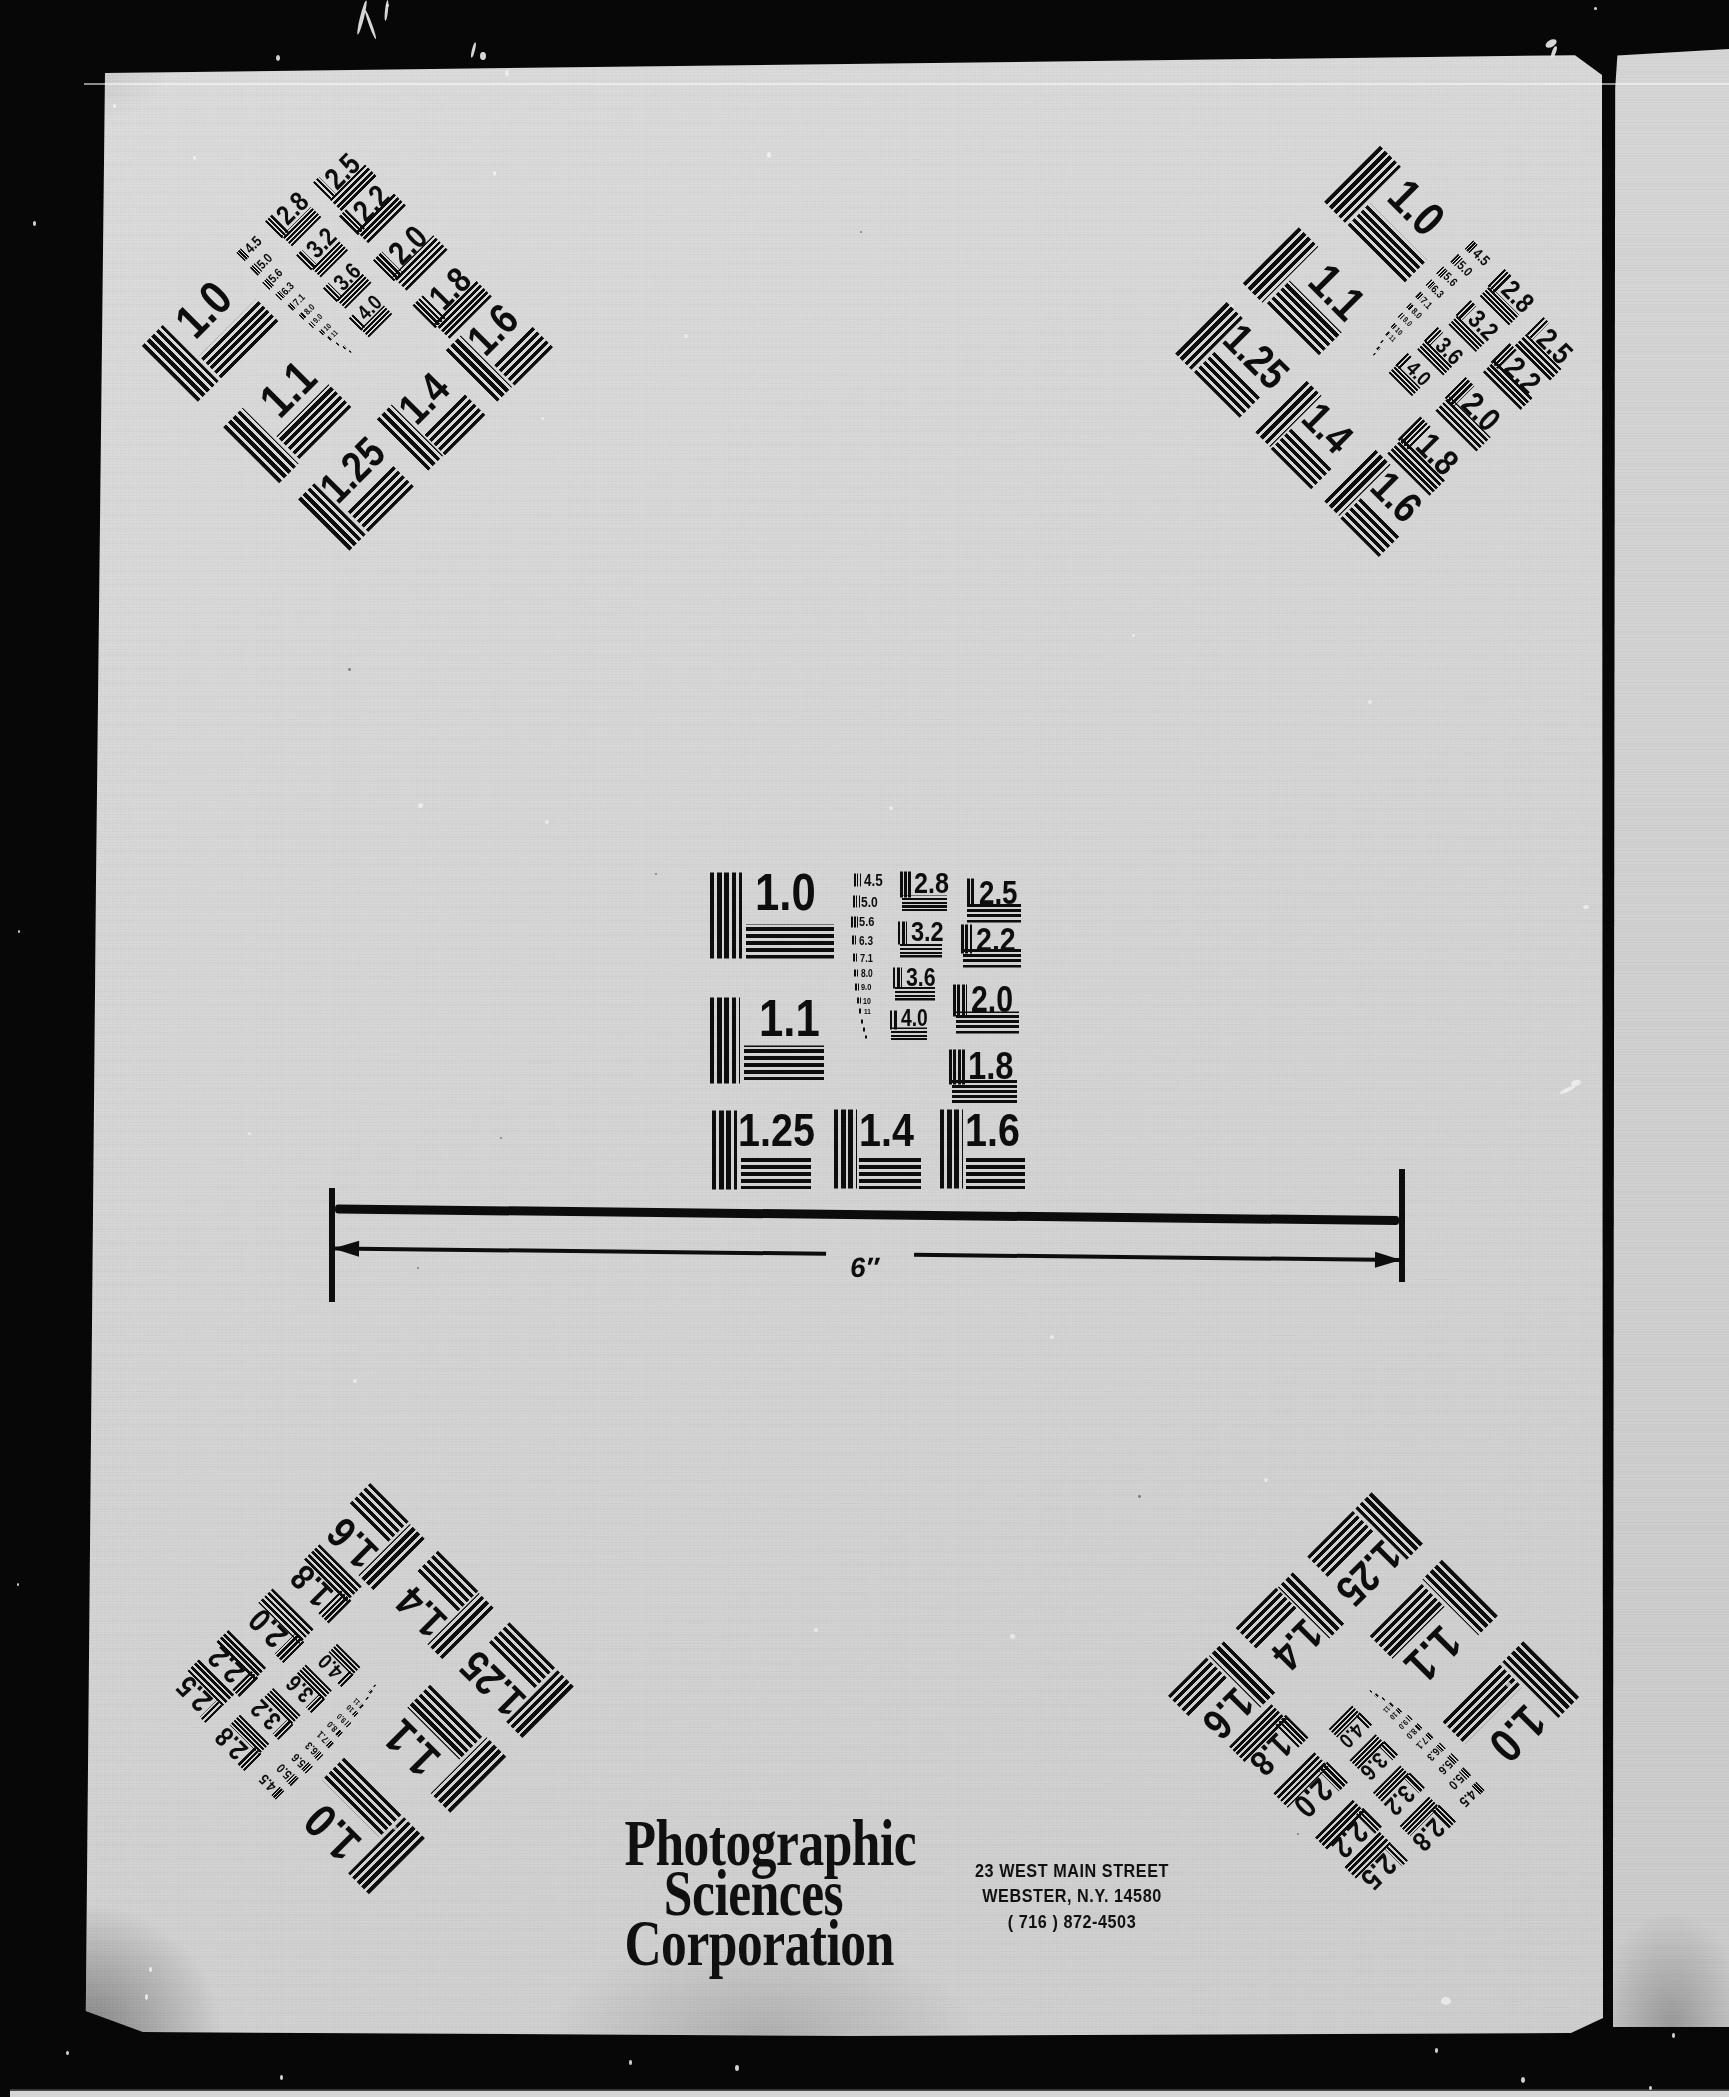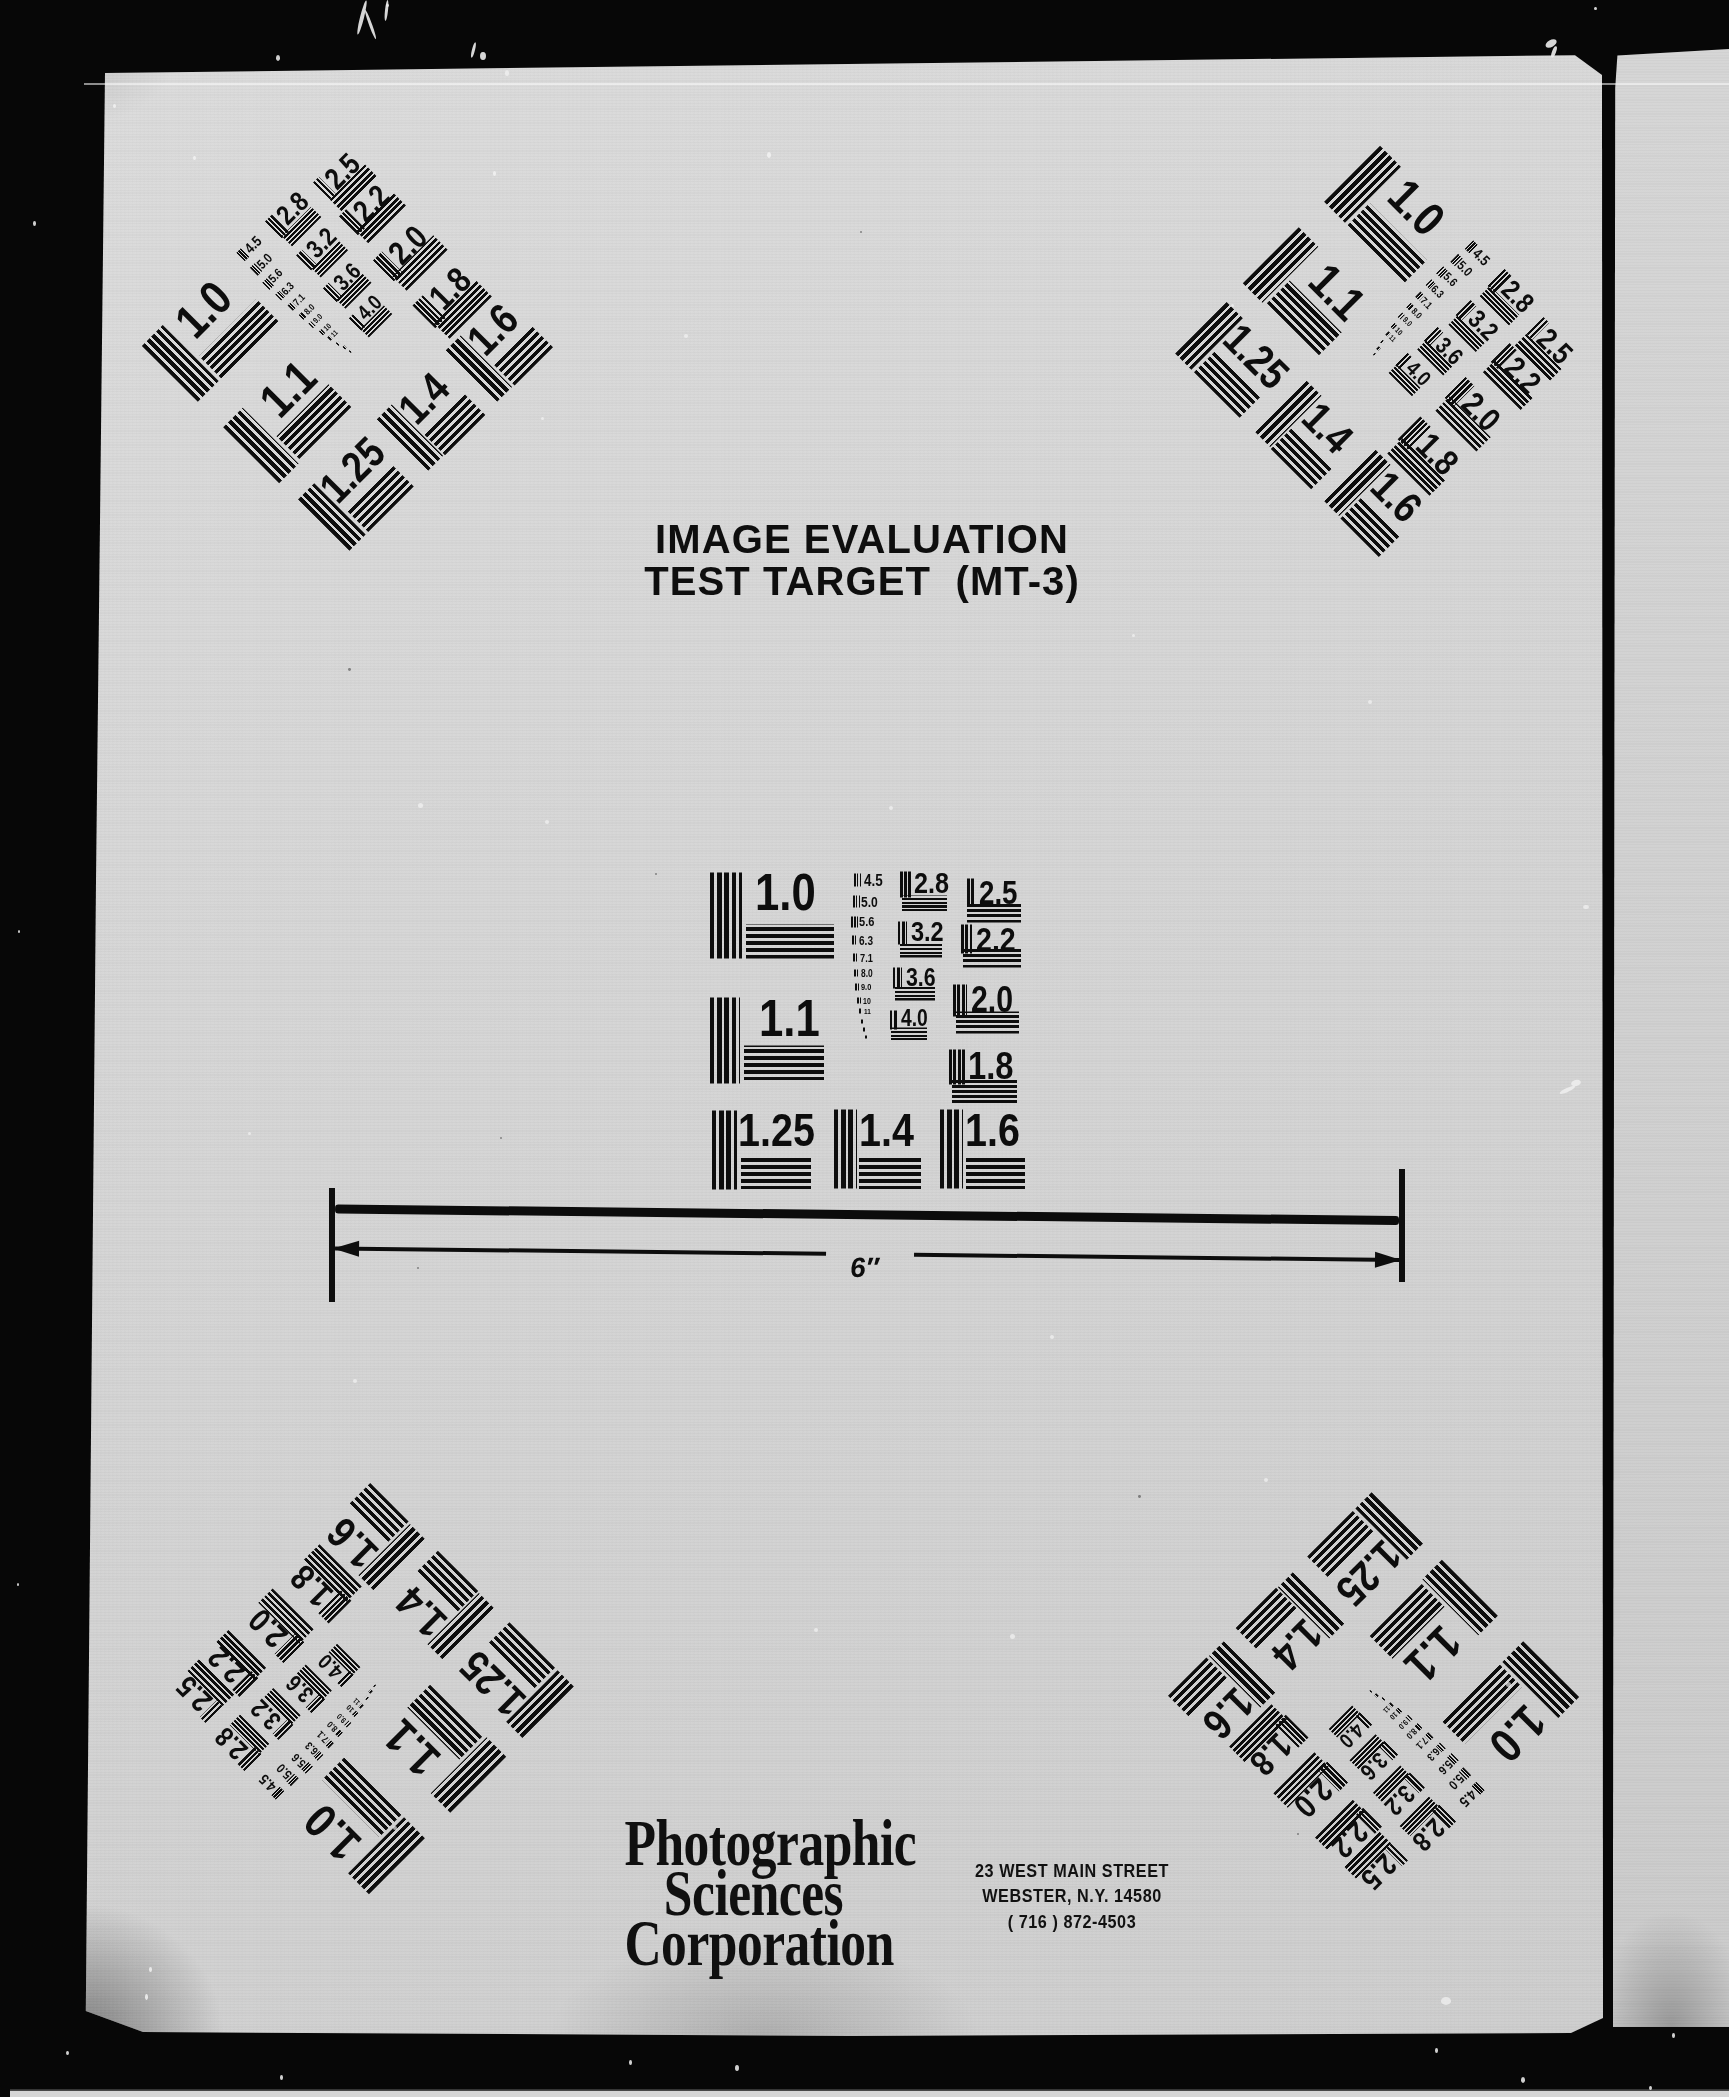--- a/index.html
+++ b/index.html
@@ -76,24 +76,20 @@
 </style>
 </head>
 <body>
 
 <div id="stage">
 
   <div class="page-main"></div>
   <div class="page-right"></div>
   <div class="hairline"></div>
 
-  <div class="title">
-    <span>IMAGE EVALUATION</span>
-    <span>TEST TARGET  (MT-3)</span>
-  </div>
 
   <div id="patterns">
       <div class="tp" style="left: 863px; top: 1021px; transform: translate(-50%, -50%) rotate(0deg) scale(1);">
         <div class="vb big" style="left: 17.7px; top: 21px; width: 32px; height: 86px;"></div>
         <div class="hb big" style="left: 54px; top: 73px; width: 88px; height: 34px;"></div>
         <div class="tp-label" style="left: 63px; top: 14.4px; font-size: 52px;">1.0</div>
         <div class="vb big" style="left: 18px; top: 146px; width: 30px; height: 86px;"></div>
         <div class="hb big" style="left: 52px; top: 194px; width: 80px; height: 35px;"></div>
         <div class="tp-label" style="left: 67px; top: 140px; font-size: 52px;">1.1</div>
         <div class="vb big" style="left: 20px; top: 259px; width: 25.4px; height: 79px;"></div>

